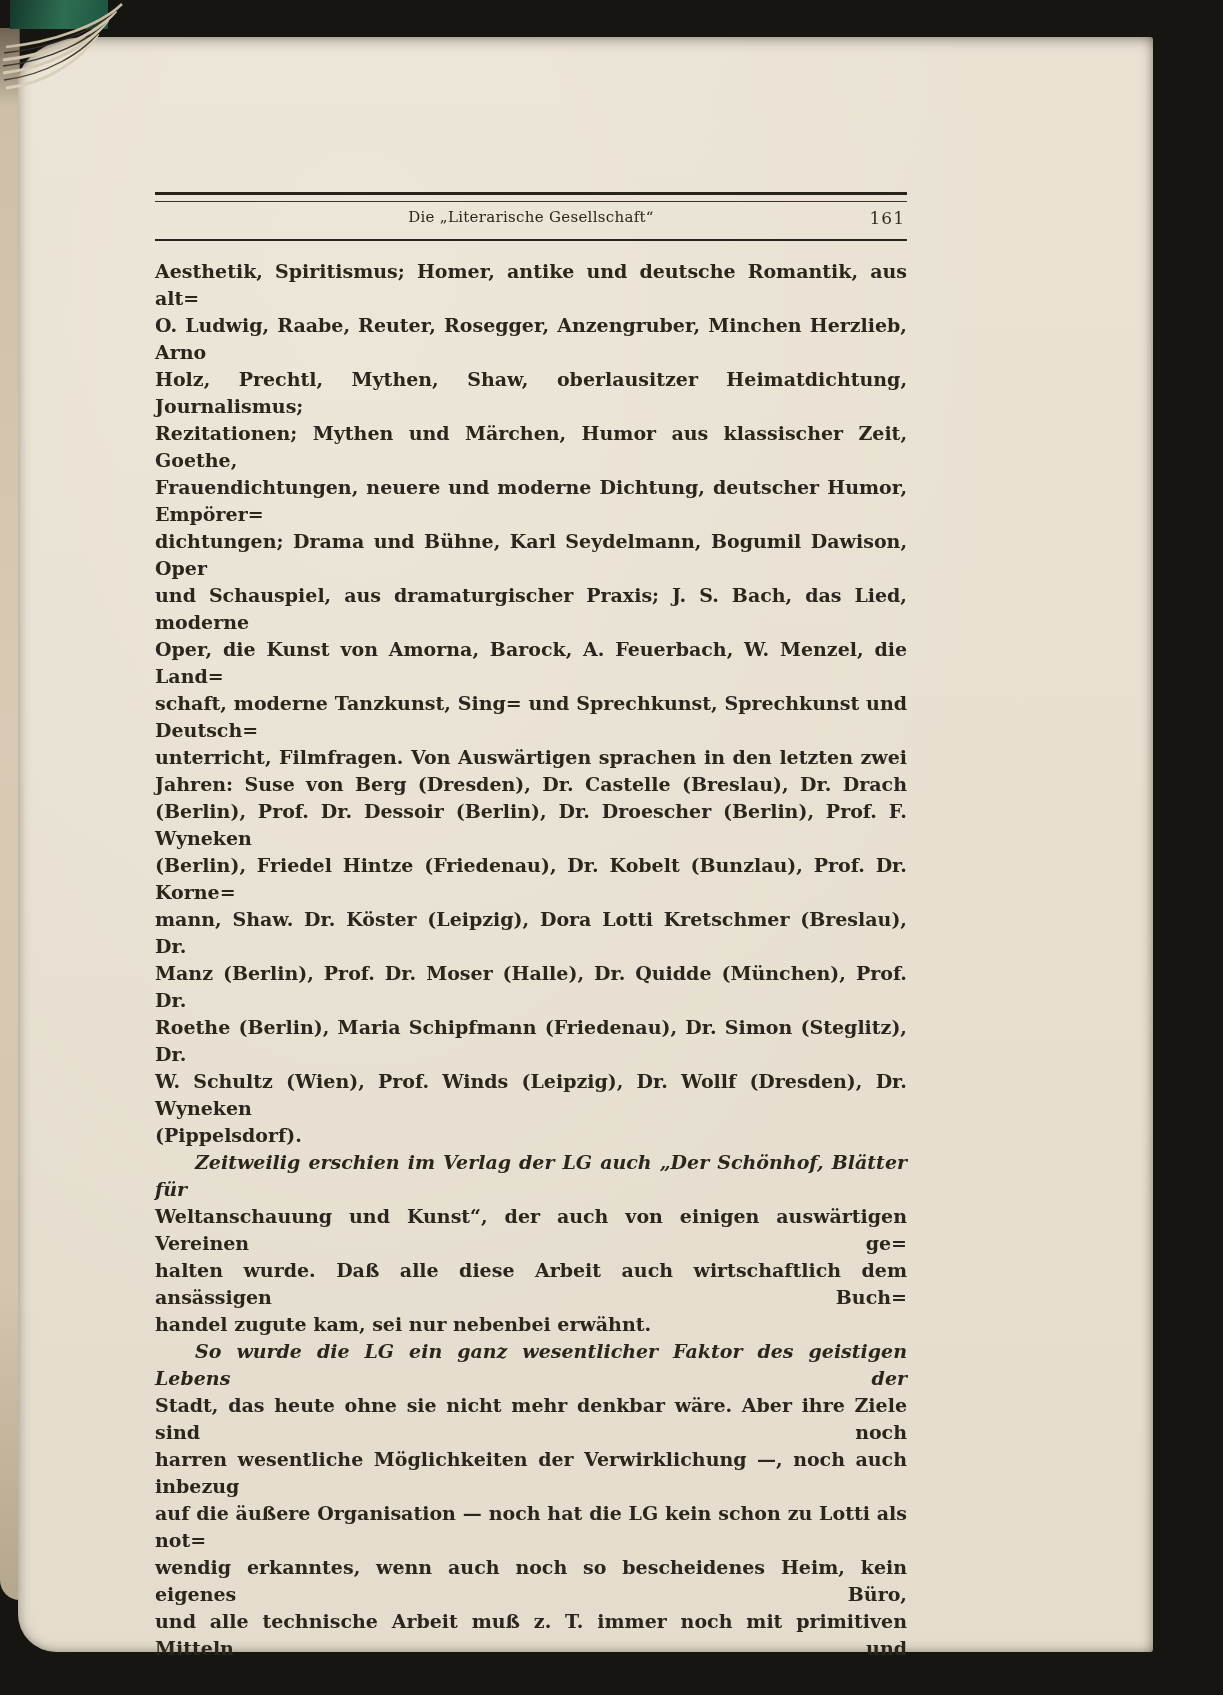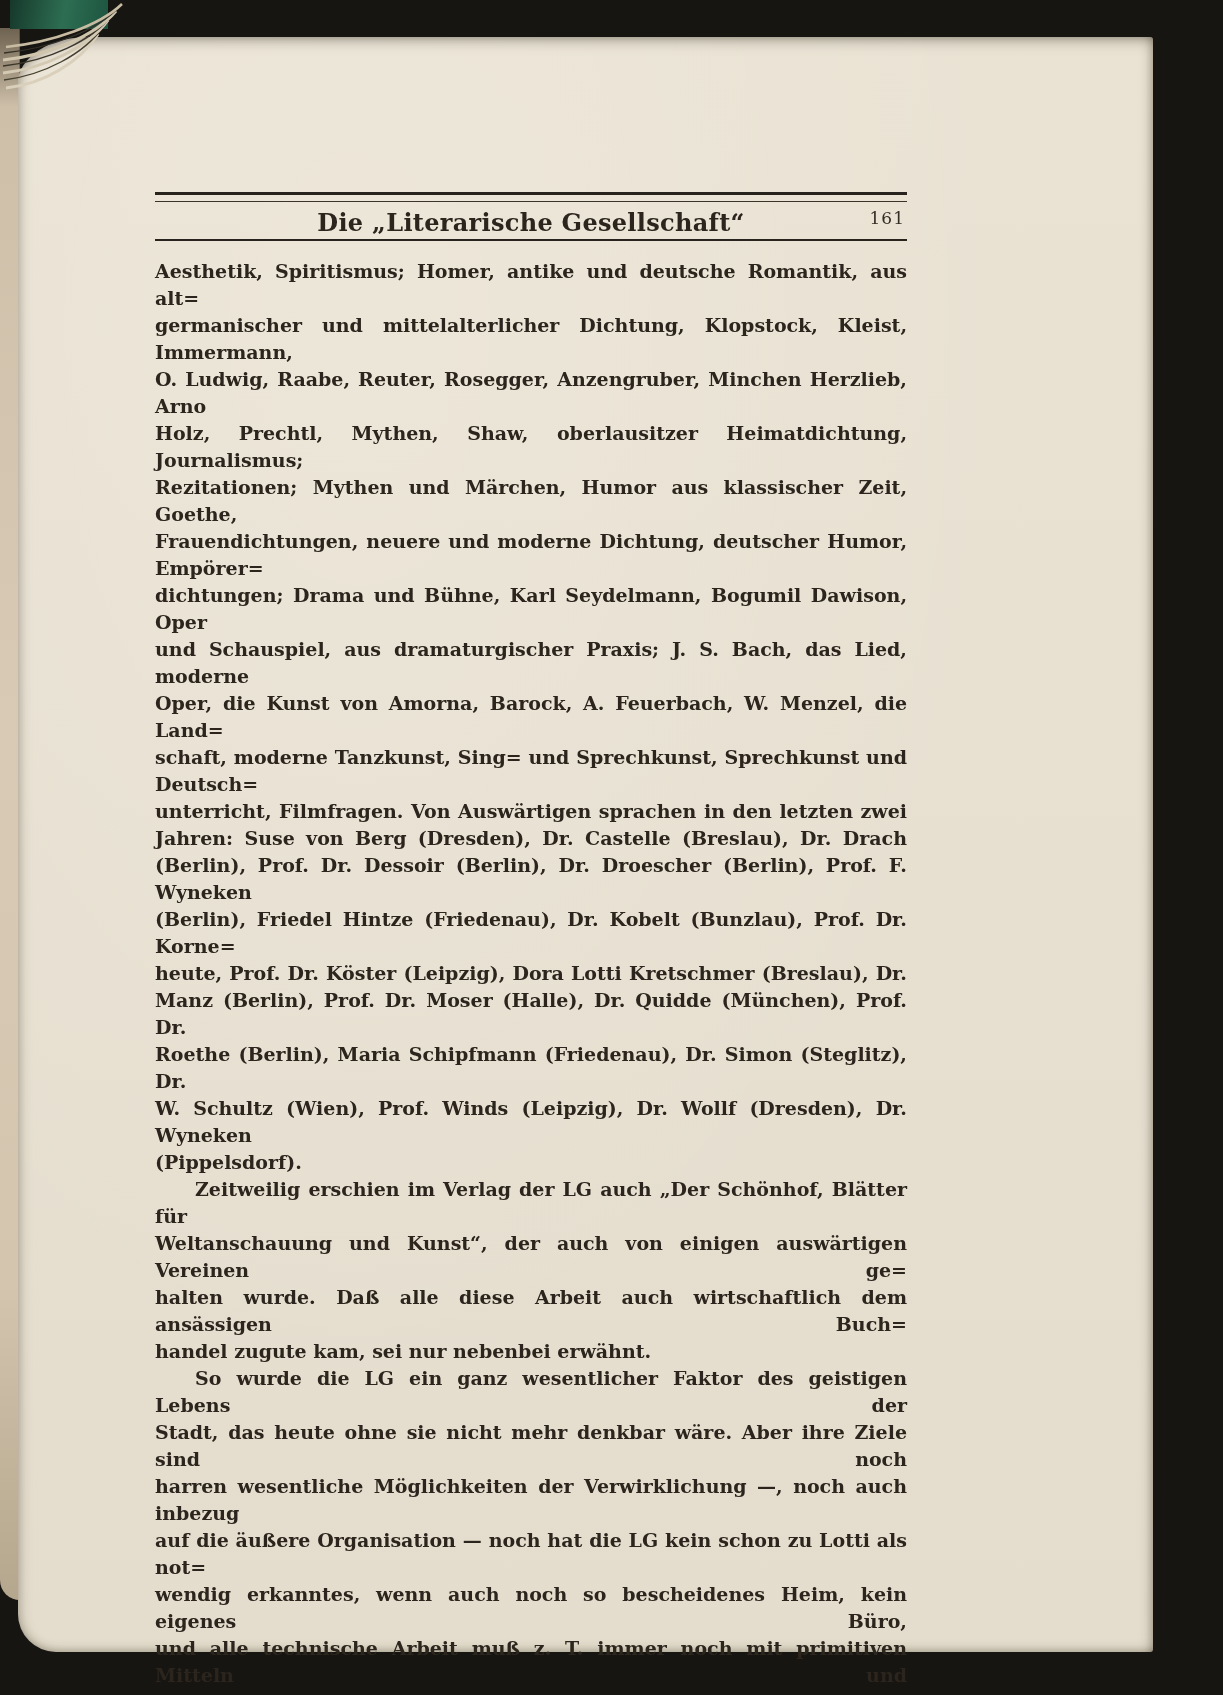--- a/index.html
+++ b/index.html
@@ -44,64 +44,63 @@
   }
   .rule-double{
     margin-top:155px;height:6px;
     border-top:3px solid #28231c;border-bottom:1px solid #3a332a;
   }
   .header-row{
     position:relative;padding:6px 0 7px;
     height:24px;
   }
   .header-title{
-    text-align:center;font-size:24px;font-weight:bold;letter-spacing:.3px;
+    text-align:center;font-size:15px;font-weight:normal;letter-spacing:.3px;
   }
   .header-pagenum{
     position:absolute;right:2px;top:6px;font-size:17px;font-weight:normal;
     letter-spacing:1px;color:#332d24;
   }
   .rule-single{border-top:2px solid #28231c;}
   .bodytext{margin-top:17px;font-size:19px;font-weight:bold;line-height:27px;}
   .line{text-align:justify;text-align-last:justify;white-space:normal;}
   .line.end{text-align:center;text-align-last:left;}
-  .line.ind{text-indent:40px;}
+  .line.ind{text-indent:40px;font-style:italic;}
 </style>
 </head>
 <body>
 
 <div class="edge-strip"></div>
 <div class="green-tab"></div>
 
 <div class="page">
   <div class="content">
 
     <div class="rule-double"></div>
     <div class="header-row">
       <div class="header-title">Die „Literarische Gesellschaft“</div>
       <div class="header-pagenum">161</div>
     </div>
     <div class="rule-single"></div>
 
     <div class="bodytext">
       <div class="line">Aesthetik, Spiritismus;  Homer, antike und deutsche Romantik, aus alt=</div>
-      <div class="line">germanischer und mittelalterlicher Dichtung, Klopstock, Kleist, Immermann,</div>
       <div class="line">O. Ludwig, Raabe, Reuter, Rosegger, Anzengruber, Minchen Herzlieb, Arno</div>
       <div class="line">Holz, Prechtl, Mythen, Shaw, oberlausitzer Heimatdichtung, Journalismus;</div>
       <div class="line">Rezitationen;  Mythen und Märchen, Humor aus klassischer Zeit, Goethe,</div>
       <div class="line">Frauendichtungen, neuere und moderne Dichtung, deutscher Humor, Empörer=</div>
       <div class="line">dichtungen; Drama und Bühne, Karl Seydelmann, Bogumil Dawison, Oper</div>
       <div class="line">und Schauspiel, aus dramaturgischer Praxis;  J. S. Bach, das Lied, moderne</div>
       <div class="line">Oper, die Kunst von Amorna, Barock, A. Feuerbach, W. Menzel, die Land=</div>
       <div class="line">schaft, moderne Tanzkunst, Sing= und Sprechkunst, Sprechkunst und Deutsch=</div>
       <div class="line">unterricht, Filmfragen.  Von Auswärtigen sprachen in den letzten zwei</div>
       <div class="line">Jahren:  Suse von Berg (Dresden),  Dr. Castelle (Breslau),  Dr. Drach</div>
       <div class="line">(Berlin), Prof. Dr. Dessoir (Berlin), Dr. Droescher (Berlin), Prof. F. Wyneken</div>
       <div class="line">(Berlin), Friedel Hintze (Friedenau), Dr. Kobelt (Bunzlau), Prof. Dr. Korne=</div>
-      <div class="line">heute, Prof. Dr. Köster (Leipzig), Dora Lotti Kretschmer (Breslau), Dr.</div>
+      <div class="line">mann, Shaw. Dr. Köster (Leipzig), Dora Lotti Kretschmer (Breslau), Dr.</div>
       <div class="line">Manz (Berlin), Prof. Dr. Moser (Halle), Dr. Quidde (München), Prof. Dr.</div>
       <div class="line">Roethe (Berlin), Maria Schipfmann (Friedenau), Dr. Simon (Steglitz), Dr.</div>
       <div class="line">W. Schultz (Wien), Prof. Winds (Leipzig), Dr. Wollf (Dresden), Dr. Wyneken</div>
       <div class="line end">(Pippelsdorf).</div>
 
       <div class="line ind">Zeitweilig erschien im Verlag der LG auch „Der Schönhof, Blätter für</div>
       <div class="line">Weltanschauung und Kunst“, der auch von einigen auswärtigen Vereinen ge=</div>
       <div class="line">halten wurde.  Daß alle diese Arbeit auch wirtschaftlich dem ansässigen Buch=</div>
       <div class="line end">handel zugute kam, sei nur nebenbei erwähnt.</div>
 

